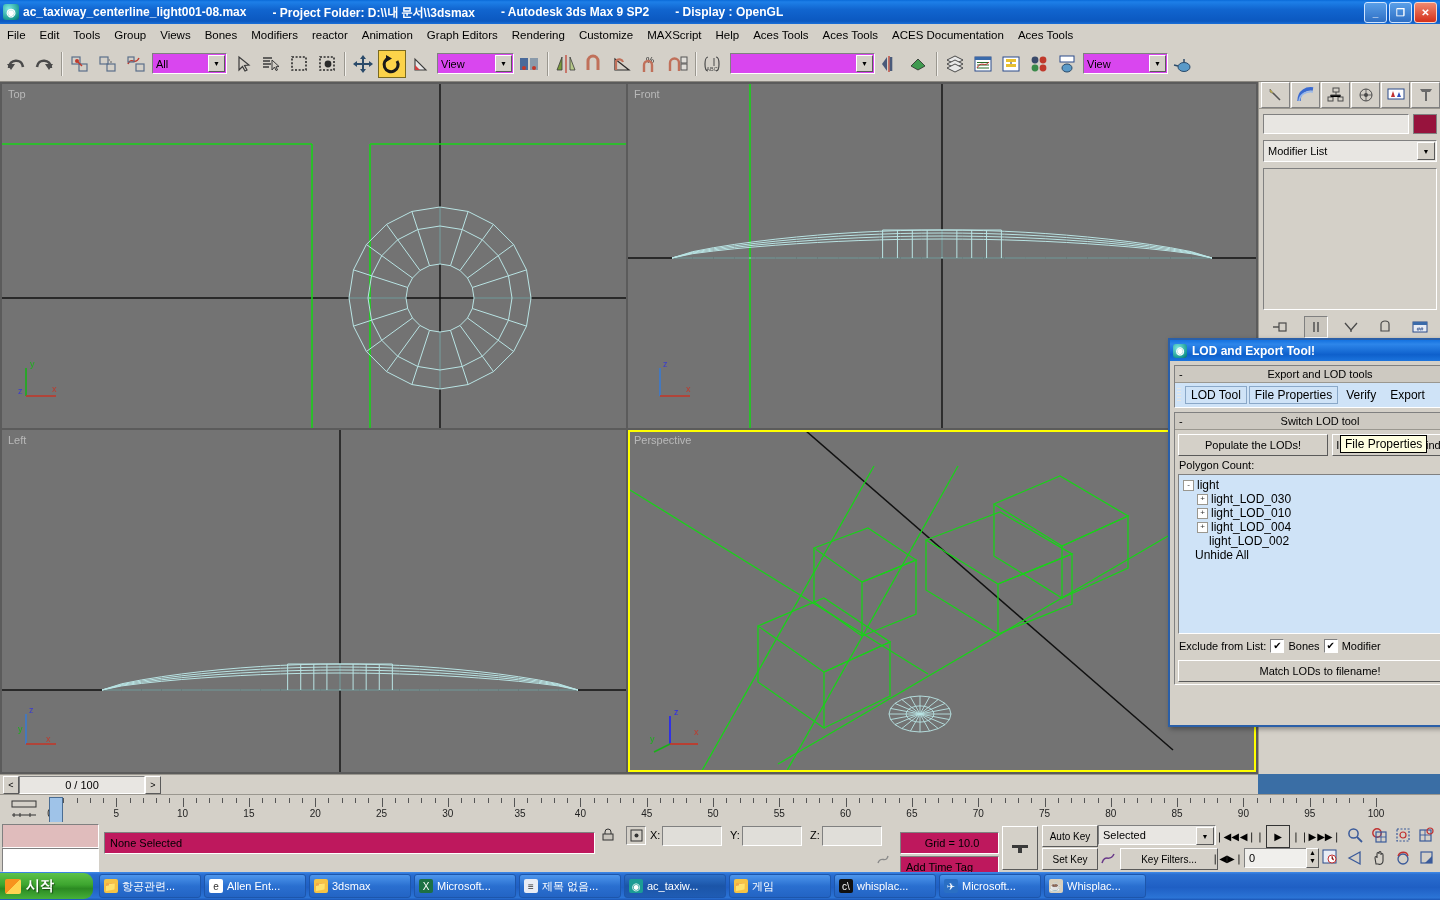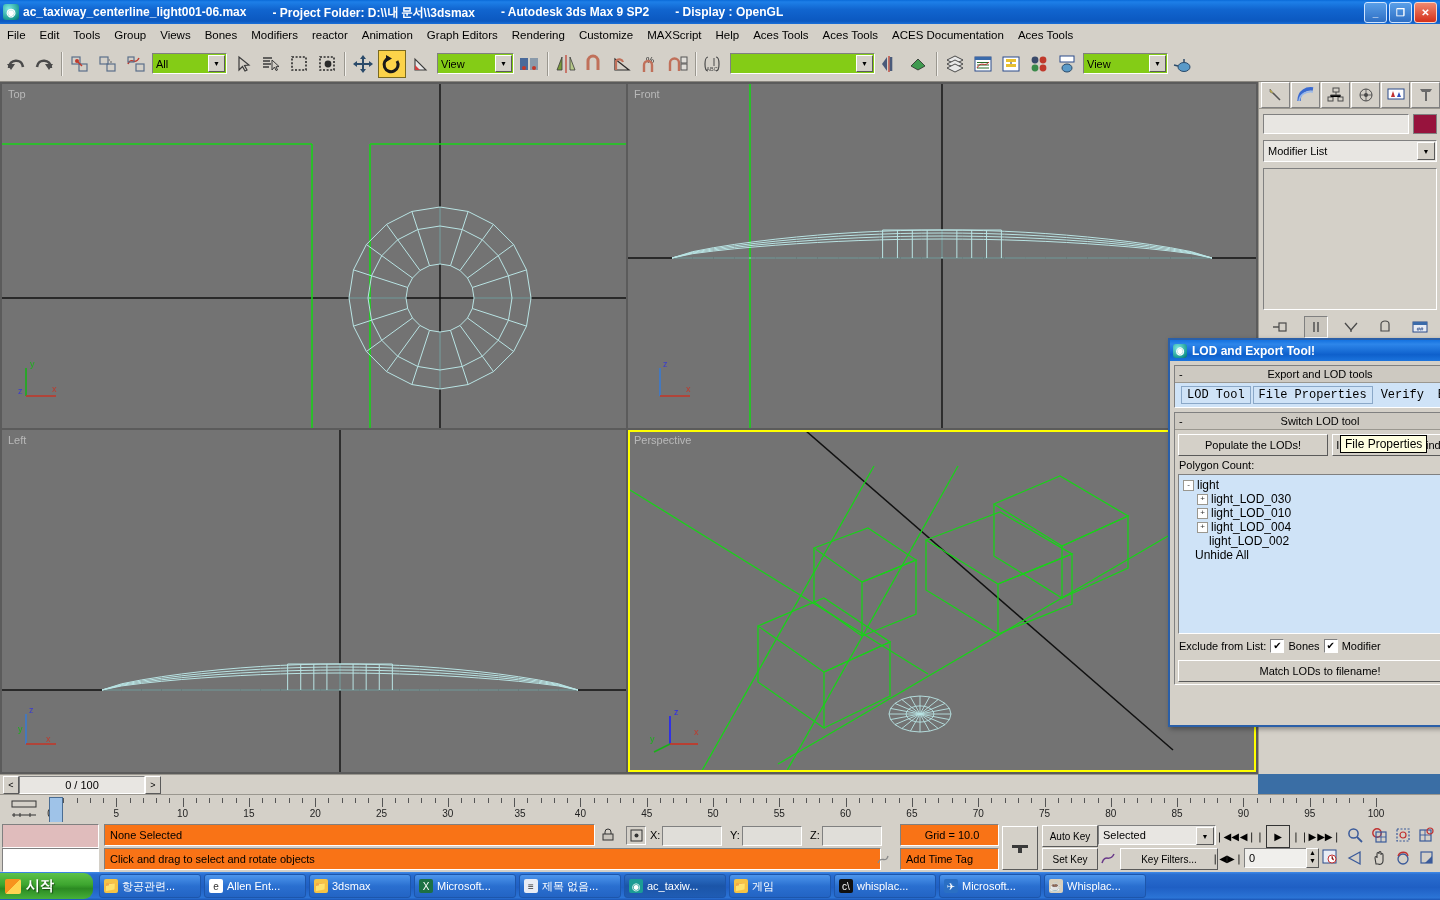--- a/index.html
+++ b/index.html
@@ -25,21 +25,21 @@
     display:flex;align-items:center;border-bottom:1px solid #9a978f;}
   .menu-item{padding:2px 7px;font-size:11.5px;color:#000;white-space:nowrap;}
 
   
   .toolbar{position:absolute;left:0;top:46px;width:1440px;height:35px;background:#d4d0c8;
     display:flex;align-items:center;border-bottom:1px solid #8a8780;padding-left:2px;}
   .tbtn{width:26px;height:26px;margin:0 1px;display:flex;align-items:center;justify-content:center;
     position:relative;}
   .tbtn.active{background:#fcd34a;border:1px solid #7a6a20;}
   .tsep{width:1px;height:24px;background:#9a978f;margin:0 3px;border-right:1px solid #f2f0ec;}
-  .tcombo{height:19px;background:#84cc16;border:1px solid #808080;border-right-color:#fff;border-bottom-color:#fff;
+  .tcombo{height:19px;background:#d946ef;border:1px solid #808080;border-right-color:#fff;border-bottom-color:#fff;
     display:flex;align-items:center;font-size:11px;padding-left:3px;margin:0 2px;position:relative;}
   .tcombo .arrow{position:absolute;right:1px;top:1px;width:15px;height:15px;background:#d4d0c8;
     border:1px solid #fff;border-right-color:#5a5a5a;border-bottom-color:#5a5a5a;
     display:flex;align-items:center;justify-content:center;font-size:7px;}
 
   
   .vp-area{position:absolute;left:0;top:82px;width:1258px;height:692px;background:#5b5b5b;}
   .vp{position:absolute;background:#737373;overflow:hidden;}
   .vp .vp-label{position:absolute;left:6px;top:4px;color:#b9b9b9;font-size:11px;}
   .vp.activevp{outline:2px solid #ffff00;outline-offset:-2px;}
@@ -73,21 +73,21 @@
   .dlg-icon{width:14px;height:14px;border-radius:3px;margin-right:5px;
     background:radial-gradient(circle at 35% 30%,#7fe9e2,#1b9c95 70%,#0c6b66);
     display:flex;align-items:center;justify-content:center;font-size:10px;}
   .dlg-body{padding:4px;}
   .rollout{border:1px solid #808080;border-right-color:#fff;border-bottom-color:#fff;margin-bottom:4px;}
   .rollout-hdr{height:16px;background:#cdc9c1;border-bottom:1px solid #9a978f;
     display:flex;align-items:center;justify-content:center;position:relative;font-size:11px;}
   .rollout-hdr .minus{position:absolute;left:4px;}
   .tabstrip{background:#cfe3f7;padding:3px 2px;display:flex;align-items:center;gap:2px;font-size:12px;}
   .grip{width:4px;height:15px;background:repeating-linear-gradient(to bottom,#e8e6e2 0 1px,#cfe3f7 1px 3px);margin-right:2px;}
-  .tabbtn{padding:1px 5px;border:1px solid #8aa8c8;background:#cfe3f7;white-space:nowrap;font-family:Liberation Mono, monospace;}
+  .tabbtn{padding:1px 5px;border:1px solid #8aa8c8;background:#cfe3f7;white-space:nowrap;}
   .tabbtn.plain{border-color:transparent;}
   .btnrow{display:flex;gap:4px;padding:4px 3px 2px 3px;}
   .w95btn{height:20px;background:#d4d0c8;border:1px solid #fff;border-right-color:#5a5a5a;border-bottom-color:#5a5a5a;
     display:flex;align-items:center;justify-content:center;font-size:11px;white-space:nowrap;overflow:hidden;}
   .lbl{padding:1px 4px;font-size:11px;}
   .treebox{margin:2px 3px;height:152px;background:#cfe3f7;border:1px solid #808080;
     border-right-color:#fff;border-bottom-color:#fff;padding:3px 4px;overflow:hidden;font-size:12px;}
   .tnode{display:flex;align-items:center;line-height:14px;white-space:nowrap;}
   .tbox{width:9px;height:9px;border:1px solid #9a978f;background:#fff;font-size:8px;line-height:7px;
     text-align:center;margin-right:3px;color:#333;}
@@ -109,22 +109,22 @@
     border-top:1px solid #9a978f;border-bottom:1px solid #9a978f;}
   .ruler{position:absolute;left:44px;top:0;right:0;height:28px;}
   .tick{position:absolute;top:3px;width:1px;background:#555;}
   .ticklbl{position:absolute;top:13px;font-size:10px;color:#222;transform:translateX(-50%);}
   .thandle{position:absolute;left:49px;top:2px;width:12px;height:24px;background:#9fc3e8;border:1px solid #4a6d93;}
   .statusbar{position:absolute;left:0;top:822px;width:1440px;height:50px;background:#d4d0c8;}
   .swatchbox{position:absolute;left:2px;top:2px;width:95px;height:22px;background:#e0bcbc;border:1px solid #808080;
     border-right-color:#fff;border-bottom-color:#fff;}
   .swatchbox2{position:absolute;left:2px;top:26px;width:95px;height:22px;background:#fff;border:1px solid #808080;
     border-right-color:#fff;border-bottom-color:#fff;}
-  .stxt{position:absolute;height:20px;background:#f97316;border:1px solid #808080;border-right-color:#fff;
-    border-bottom-color:#fff;display:flex;align-items:center;padding-left:5px;font-size:11px;}
+  .stxt{position:absolute;height:20px;background:#be185d;border:1px solid #808080;border-right-color:#fff;
+    border-bottom-color:#fff;display:flex;align-items:center;padding-left:5px;font-size:11px;margin-top:8px;}
   .coordfield{height:18px;background:#e0ded9;border:1px solid #808080;border-right-color:#fff;border-bottom-color:#fff;}
   .keybtn{height:20px;background:#d4d0c8;border:1px solid #fff;border-right-color:#5a5a5a;border-bottom-color:#5a5a5a;
     display:flex;align-items:center;justify-content:center;font-size:10px;}
   .navbtn{width:22px;height:21px;display:flex;align-items:center;justify-content:center;}
 
   
   .taskbar{position:absolute;left:0;top:872px;width:1440px;height:28px;
     background:linear-gradient(to bottom,#3f8ae8 0%,#2a6ed0 9%,#1f5fc4 55%,#2b74d6 92%,#1a55b5 100%);
     display:flex;align-items:center;}
   .startbtn{width:88px;height:26px;margin:1px 6px 1px 0;border-radius:0 9px 9px 0;
@@ -147,21 +147,21 @@
     display:flex;align-items:center;justify-content:center;border:1px solid #777;}
   .clock{color:#fff;font-size:12px;}
 </style>
 </head>
 <body>
 
 <div id="app">
 
   <div class="titlebar">
     <div class="tb-icon">◉</div>
-    <span class="tb-seg">ac_taxiway_centerline_light001-06.max</span>
+    <span class="tb-seg">ac_taxiway_centerline_light001-08.max</span>
     <span class="tb-seg">- Project Folder: D:\\내 문서\\3dsmax</span>
     <span class="tb-seg">- Autodesk 3ds Max 9 SP2</span>
     <span class="tb-seg">- Display : OpenGL</span>
     <div class="tb-btns">
       <div class="tb-btn">_</div>
       <div class="tb-btn">❐</div>
       <div class="tb-btn close">✕</div>
     </div>
   </div>
 
@@ -1222,21 +1222,20 @@
         <div class="tick" style="left: 1332px; height: 9px;"></div>
         <div class="ticklbl" style="left: 1332px;">100</div>
       </div>
     <div class="thandle"></div>
   </div>
 
   <div class="statusbar">
     <div class="swatchbox"></div>
     <div class="swatchbox2"></div>
     <div class="stxt" style="left:104px;top:2px;width:484px">None Selected</div>
-    <div class="stxt" style="left:104px;top:26px;width:770px">Click and drag to select and rotate objects</div>
     <svg style="position:absolute;left:602px;top:6px" width="12" height="14">
       <path d="M3 6 L3 4 A3 3 0 0 1 9 4 L9 6" fill="none" stroke="#333"></path>
         <rect x="1" y="6" width="10" height="6" fill="#c8c4bc" stroke="#333"></rect>
     </svg>
     <div style="position:absolute;left:626px;top:4px;width:18px;height:17px;border:1px solid #808080;border-right-color:#fff;border-bottom-color:#fff;display:flex;align-items:center;justify-content:center">
       <svg width="13" height="13">
           <rect x="1" y="1" width="11" height="11" fill="none" stroke="#333"></rect>
           <circle cx="6.5" cy="6.5" r="2" fill="#333"></circle>
         </svg>
     </div>

